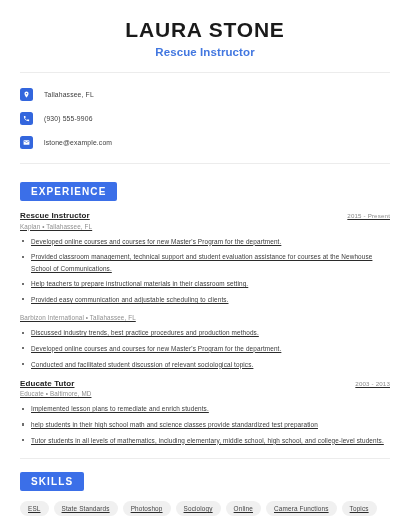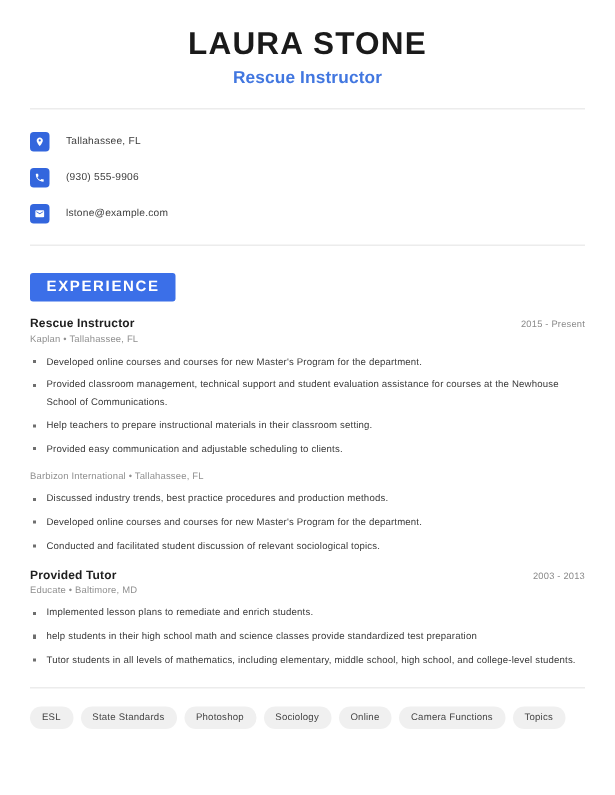--- a/index.html
+++ b/index.html
@@ -76,20 +76,21 @@
   .contact-icon svg { display: block; }
   .contact-text {
     font-size: 6.8px;
     color: #3d3d3d;
     letter-spacing: 0.15px;
   }
 
   
   .section {
     padding: 0 20px;
+    text-decoration: underline;
   }
   .section-badge {
     display: inline-block;
     background: #3b6fe8;
     color: #ffffff;
     font-size: 10px;
     font-weight: bold;
     letter-spacing: 1.1px;
     padding: 4px 11px 4px 11px;
     border-radius: 2px;
@@ -234,37 +235,38 @@
         <div class="entry-meta">Barbizon International • Tallahassee, FL</div>
         <ul class="bullets">
           <li>Discussed industry trends, best practice procedures and production methods.</li>
           <li>Developed online courses and courses for new Master's Program for the department.</li>
           <li>Conducted and facilitated student discussion of relevant sociological topics.</li>
         </ul>
       </div>
 
       <div class="entry">
         <div class="entry-head">
-          <span class="entry-role">Provided Tutor</span>
+          <span class="entry-role">Educate Tutor</span>
           <span class="entry-dates">2003 - 2013</span>
         </div>
         <div class="entry-meta">Educate • Baltimore, MD</div>
         <ul class="bullets">
           <li>Implemented lesson plans to remediate and enrich students.</li>
           <li>help students in their high school math and science classes provide standardized test preparation</li>
           <li>Tutor students in all levels of mathematics, including elementary, middle school, high school, and college-level students.</li>
         </ul>
       </div>
 
     </div>
   </div>
 
   <div class="divider" style="margin-top:12px;"></div>
 
   <div class="section section-skills">
+    <div class="section-badge">SKILLS</div>
 
     <div class="skill-tags">
       <span class="skill-tag">ESL</span>
       <span class="skill-tag">State Standards</span>
       <span class="skill-tag">Photoshop</span>
       <span class="skill-tag">Sociology</span>
       <span class="skill-tag">Online</span>
       <span class="skill-tag">Camera Functions</span>
       <span class="skill-tag">Topics</span>
 

